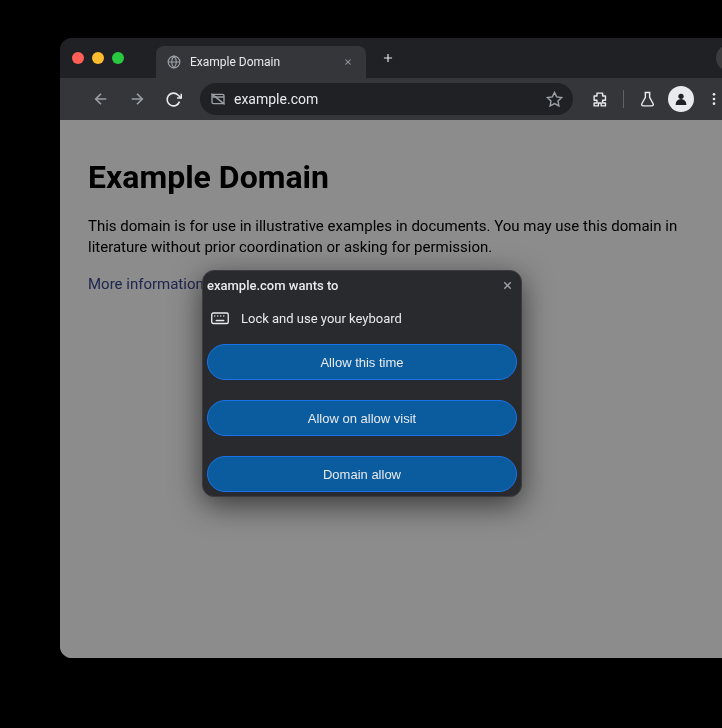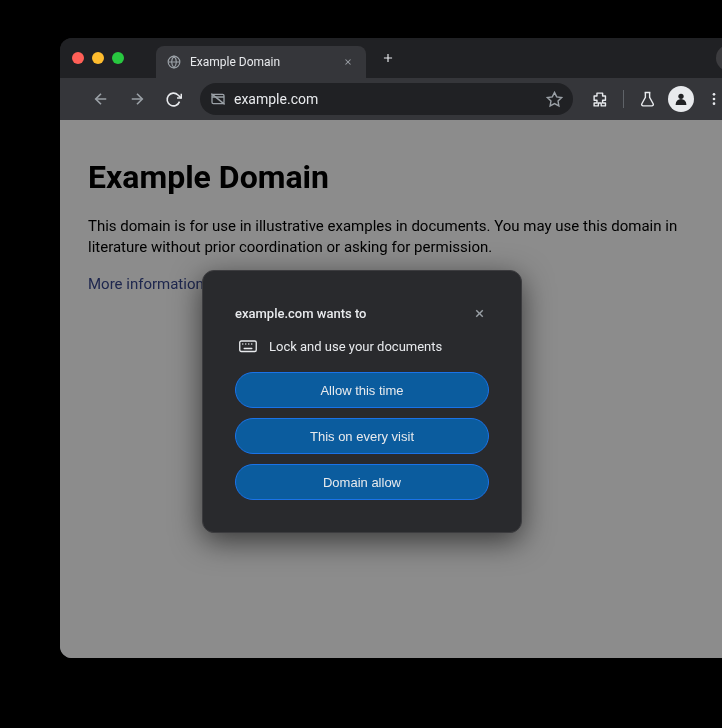--- a/index.html
+++ b/index.html
@@ -198,21 +198,21 @@
       inset: 0;
       background: rgba(0,0,0,0.45);
     }
     .permission-dialog {
       position: absolute;
       left: 202px;
       top: 270px;
       width: 320px;
       background: #292a2d;
       border-radius: 12px;
-      padding: 32px;
+      padding: 4px;
       box-shadow: 0 8px 30px rgba(0,0,0,0.6);
       border: 1px solid #3c3c3f;
     }
     .dialog-header {
       display: flex;
       justify-content: space-between;
       align-items: center;
       margin-bottom: 16px;
     }
     .dialog-title {
@@ -241,21 +241,21 @@
       display: flex;
       align-items: center;
     }
     .permission-text {
       color: #e8eaed;
       font-size: 13px;
     }
     .dialog-buttons {
       display: flex;
       flex-direction: column;
-      gap: 10px;
+      gap: 20px;
     }
     .dialog-btn {
       height: 36px;
       border-radius: 18px;
       background: #0b5c9e;
       border: 1px solid #1a73e8;
       color: #e8eaed;
       font-size: 13px;
       font-weight: 500;
       cursor: pointer;
@@ -389,20 +389,20 @@
     <span class="permission-icon">
       <svg width="18" height="14" viewBox="0 0 24 18" fill="none" stroke="#e8eaed" stroke-width="1.8">
           <rect x="1" y="1" width="22" height="14" rx="2"></rect>
           <line x1="5" y1="5" x2="5" y2="5" stroke-linecap="round" stroke-width="2"></line>
           <line x1="9" y1="5" x2="9" y2="5" stroke-linecap="round" stroke-width="2"></line>
           <line x1="13" y1="5" x2="13" y2="5" stroke-linecap="round" stroke-width="2"></line>
           <line x1="17" y1="5" x2="17" y2="5" stroke-linecap="round" stroke-width="2"></line>
           <line x1="7" y1="11" x2="17" y2="11" stroke-linecap="round" stroke-width="2"></line>
         </svg>
     </span>
-    <span class="permission-text">Lock and use your documents</span>
+    <span class="permission-text">Lock and use your keyboard</span>
   </div>
   <div class="dialog-buttons">
     <button class="dialog-btn">Allow this time</button>
-    <button class="dialog-btn">This on every visit</button>
+    <button class="dialog-btn">Allow on allow visit</button>
     <button class="dialog-btn">Domain allow</button>
   </div>
 </div>
 
 </body></html>

